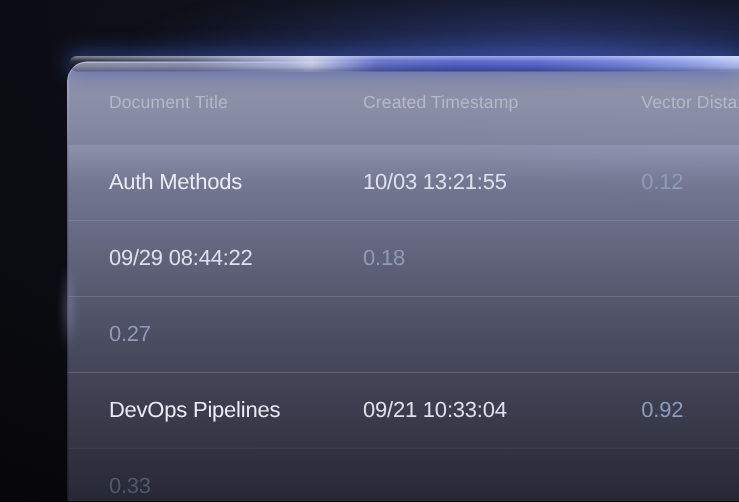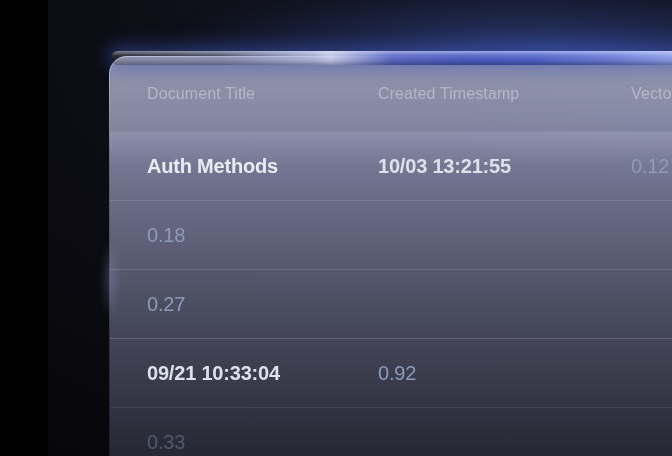--- a/index.html
+++ b/index.html
@@ -16,21 +16,20 @@
     -webkit-font-smoothing: antialiased;
   }
 
   
   .stage {
     position: absolute;
     inset: 0;
     background:
       radial-gradient(130% 110% at 72% 6%, #141929 0%, #0d0e15 48%, #07070a 100%);
     overflow: hidden;
-    margin-left: 48px;
   }
 
   
   .glow-navy {
     position: absolute;
     left: 130px;
     top: -18px;
     width: 600px;
     height: 84px;
     background: radial-gradient(85% 105% at 62% 88%,
@@ -140,25 +139,25 @@
   .row {
     height: 68px;
     font-size: 20px;
     letter-spacing: -0.2px;
   }
   .row + .row {
     border-top: 1px solid rgba(162, 167, 196, 0.30);
   }
   .cell-title {
     color: #eaecf3;
-    font-weight: 700;
+    font-weight: 400;
   }
   .cell-ts {
     color: #dde1eb;
-    font-weight: 700;
+    font-weight: 400;
   }
   .cell-dist {
     color: #8d9bbc;
     font-weight: 400;
   }
   .row.dim {
     opacity: 0.40;
   }
 </style>
 </head>
@@ -176,28 +175,30 @@
       <span>Vector Distance</span>
     </div>
 
     <div class="row">
       <span class="cell-title">Auth Methods</span>
       <span class="cell-ts">10/03 13:21:55</span>
       <span class="cell-dist">0.12</span>
     </div>
 
     <div class="row">
+      <span class="cell-ts">09/29 08:44:22</span>
       <span class="cell-dist">0.18</span>
     </div>
 
     <div class="row">
       <span class="cell-dist">0.27</span>
     </div>
 
     <div class="row">
+      <span class="cell-title">DevOps Pipelines</span>
       <span class="cell-ts">09/21 10:33:04</span>
       <span class="cell-dist">0.92</span>
     </div>
 
     <div class="row dim">
       <span class="cell-dist">0.33</span>
     </div>
 
   </div>
 

